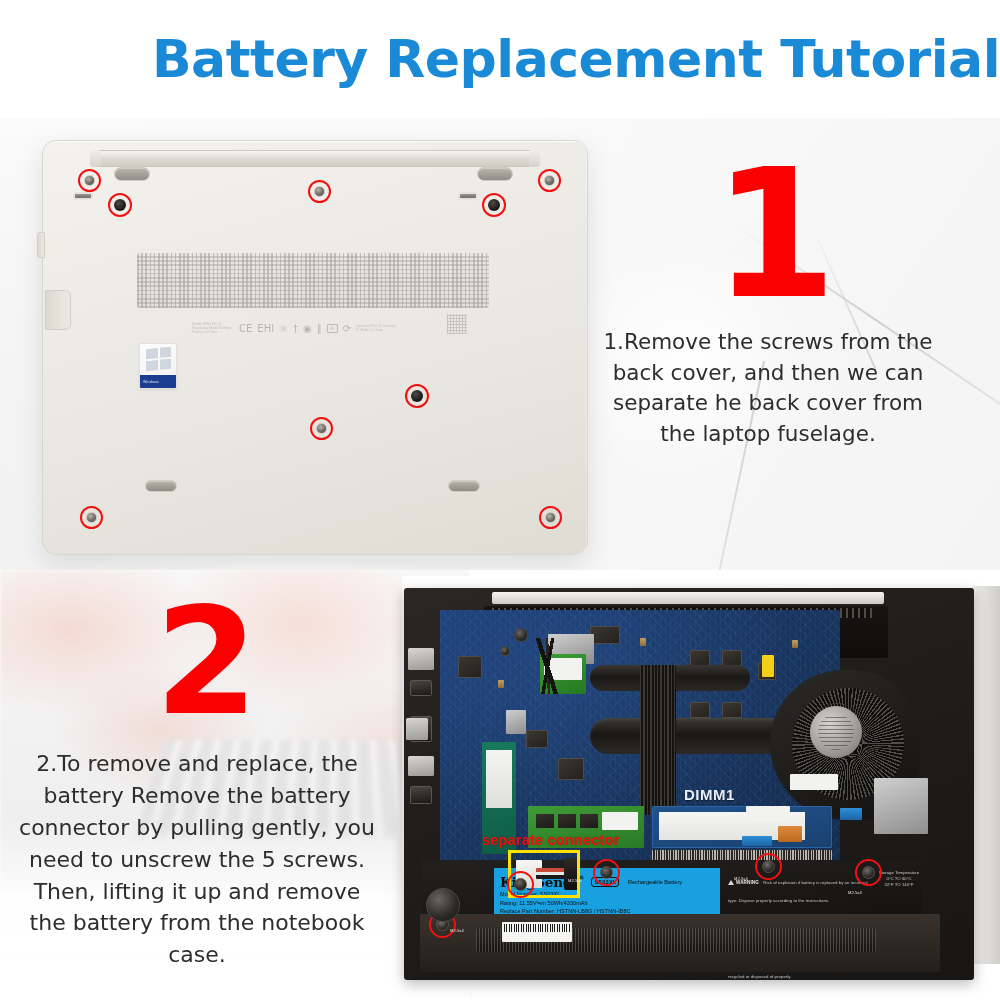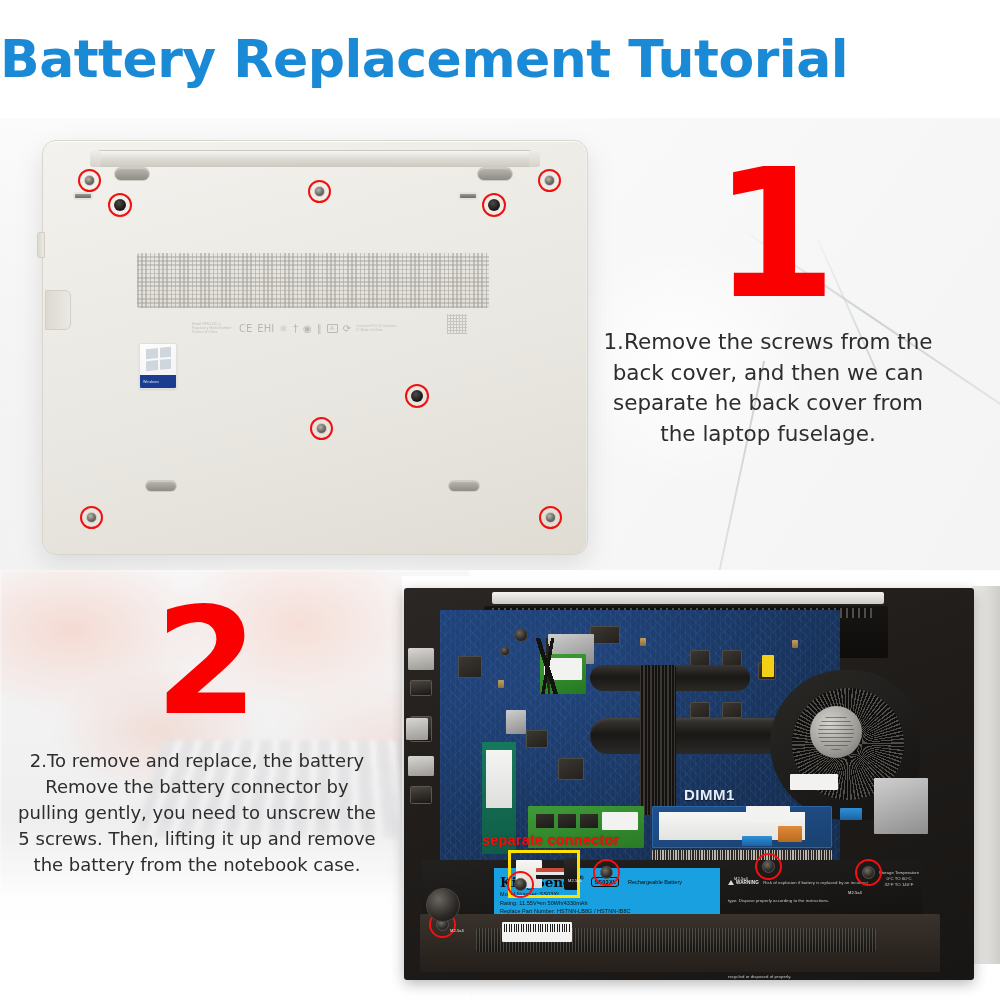--- a/index.html
+++ b/index.html
@@ -17,21 +17,21 @@
     position:relative;
     width:1000px; height:1000px;
     background:#ffffff;
     overflow:hidden;
   }
 
   
   .title-bar {
     position:absolute; left:0; top:0; width:1000px; height:118px;
     background:#ffffff;
-    display:flex; align-items:center; justify-content:flex-start;
+    display:flex; align-items:center; justify-content:flex-end;
   }
   .title-text {
     font-size:52px;
     font-weight:bold;
     color:#1b8ad6;
     letter-spacing:-0.5px;
     font-family:"DejaVu Sans", sans-serif;
     white-space:nowrap;
   }
 
@@ -266,21 +266,21 @@
   .s2-white-fade {
     position:absolute; left:0; top:250px; width:470px; height:180px;
     background:linear-gradient(180deg, rgba(255,255,255,0), rgba(255,255,255,.92) 45%, #ffffff 100%);
   }
   .num-two {
     left:155px; top:18px;
     font-size:148px;
   }
   .cap-two {
     left:14px; top:178px; width:366px;
-    font-size:18px; line-height:1.45;
+    font-size:22px; line-height:1.45;
   }
 
   
   .mb {
     position:absolute; left:402px; top:6px; width:596px; height:416px;
     background:#ffffff;
   }
   .mb-chassis {
     position:absolute; left:2px; top:12px; width:570px; height:392px;
     background:linear-gradient(160deg,#2a2724 0%,#201d1b 40%,#181614 100%);

